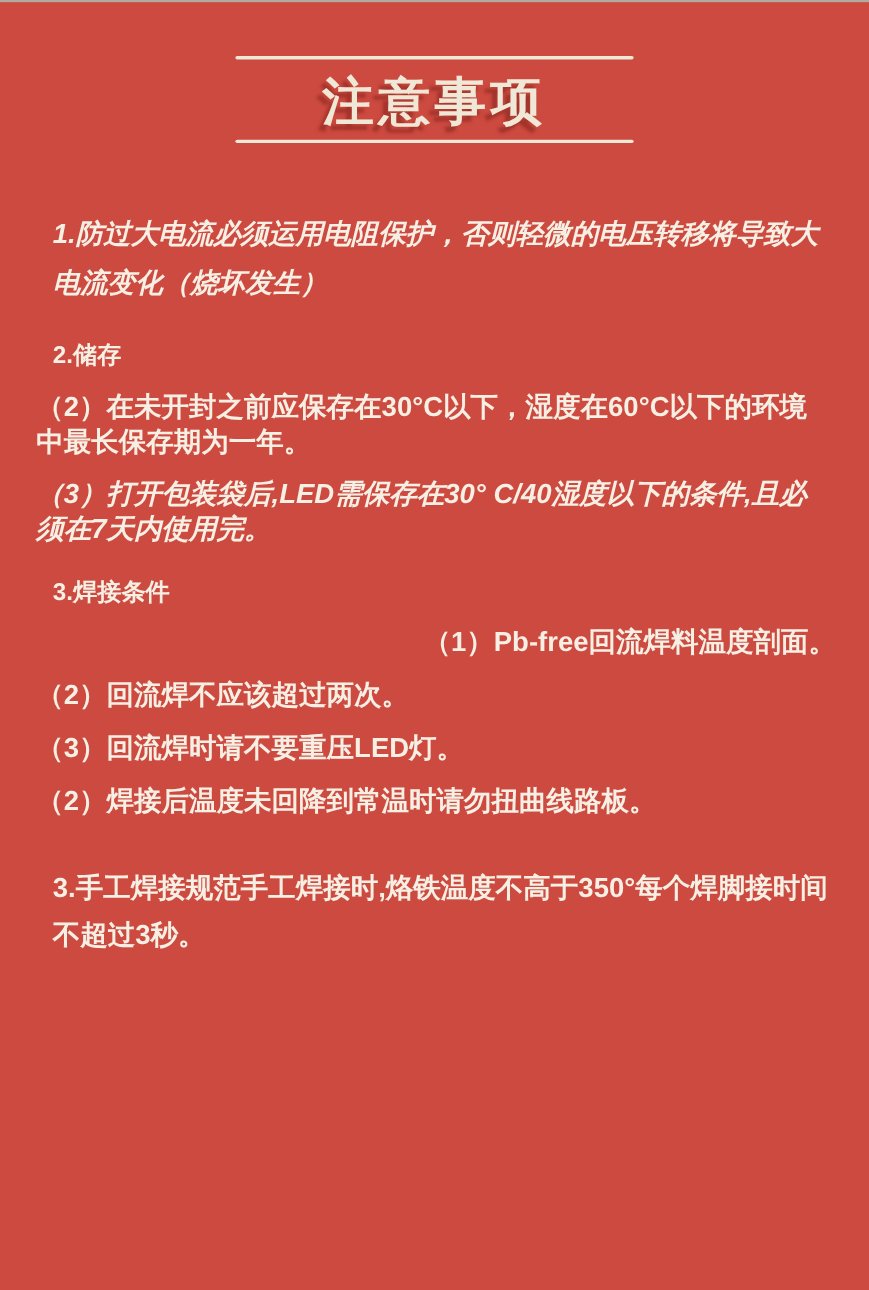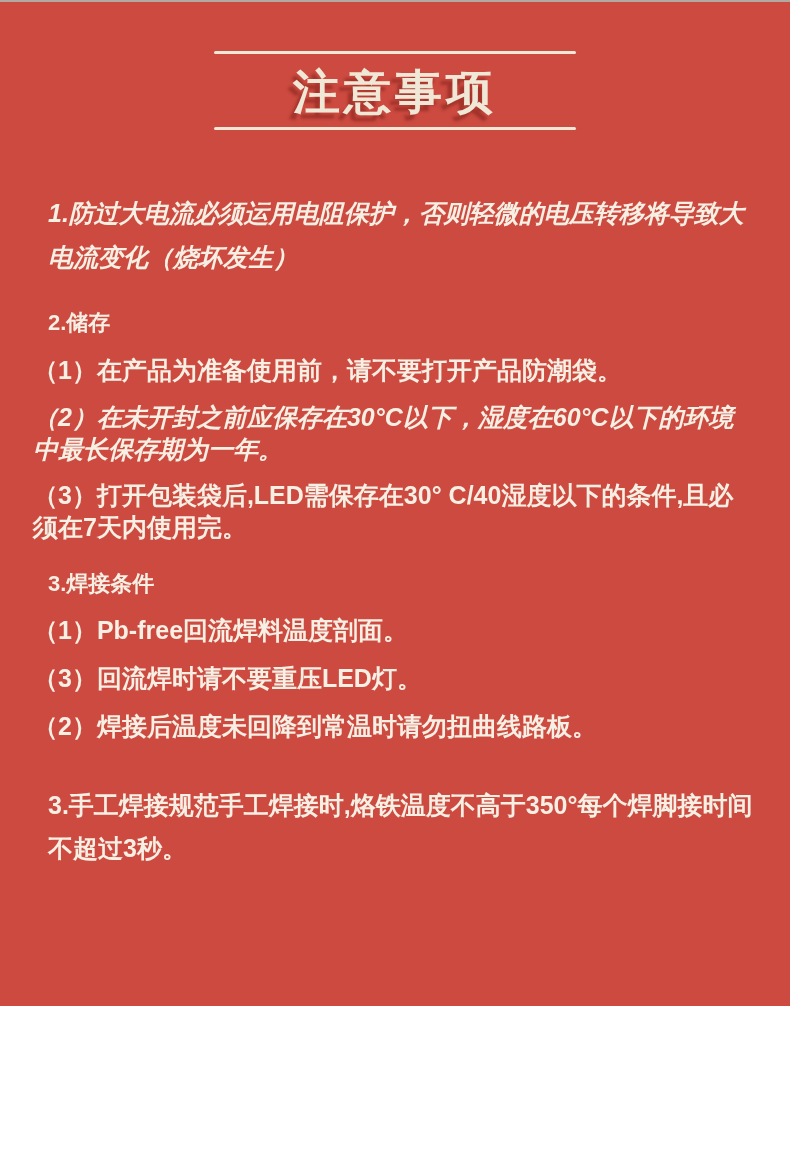--- a/index.html
+++ b/index.html
@@ -8,21 +8,21 @@
   }
   body {
     width: 790px;
     height: 1173px;
     overflow: hidden;
     font-family: "Liberation Sans", sans-serif;
   }
   .page {
     position: relative;
     width: 790px;
-    height: 1006px;
+    height: 1173px;
     background: #cd4a40;
     overflow: hidden;
     font-weight: 700;
   }
   .top-edge {
     position: absolute;
     top: 0; left: 0; right: 0;
     height: 2px;
     background: #b1aaa0;
   }
@@ -70,21 +70,21 @@
   .sec-heading.storage { margin: 30px 0 0 15px !important; }
   .sec-heading.solder  { margin: 27px 0 0 15px !important; }
   .sub-item {
     line-height: 1.28;
   }
   .storage-items .sub-item:nth-child(1) { margin-top: 17px !important; }
   .storage-items .sub-item:nth-child(2) { margin-top: 15px !important; font-style: italic; }
   .storage-items .sub-item:nth-child(3) { margin-top: 14px !important; }
   .storage-items .sub-item:nth-child(4) { margin-top: 12px !important; }
   .solder-items .sub-item { margin-top: 16px !important; }
-  .solder-items .sub-item:first-child { margin-top: 17px !important; }
+  .solder-items .sub-item:first-child { margin-top: 17px !important; text-align: right; }
   .closing {
     margin: 42px 0 0 15px !important;
     line-height: 1.7;
   }
 </style>
 </head>
 <body>
 
 <div class="page">
   <div class="top-edge"></div>
@@ -95,30 +95,30 @@
     <div class="rule"></div>
   </header>
 
   <main class="content">
 
     <p class="lead">1.防过大电流必须运用电阻保护，否则轻微的电压转移将导致大
 电流变化（烧坏发生）</p>
 
     <h2 class="sec-heading storage">2.储存</h2>
     <div class="storage-items">
-      <p class="sub-item">（1）在产品为准备使用前，请不要打开产品防潮袋。</p>
       <p class="sub-item">（2）在未开封之前应保存在30°C以下，湿度在60°C以下的环境
 中最长保存期为一年。</p>
       <p class="sub-item">（3）打开包装袋后,LED需保存在30° C/40湿度以下的条件,且必
 须在7天内使用完。</p>
     </div>
 
     <h2 class="sec-heading solder">3.焊接条件</h2>
     <div class="solder-items">
       <p class="sub-item">（1）Pb-free回流焊料温度剖面。</p>
+      <p class="sub-item">（2）回流焊不应该超过两次。</p>
       <p class="sub-item">（3）回流焊时请不要重压LED灯。</p>
       <p class="sub-item">（2）焊接后温度未回降到常温时请勿扭曲线路板。</p>
     </div>
 
     <p class="closing">3.手工焊接规范手工焊接时,烙铁温度不高于350°每个焊脚接时间
 不超过3秒。</p>
 
   </main>
 </div>
 

